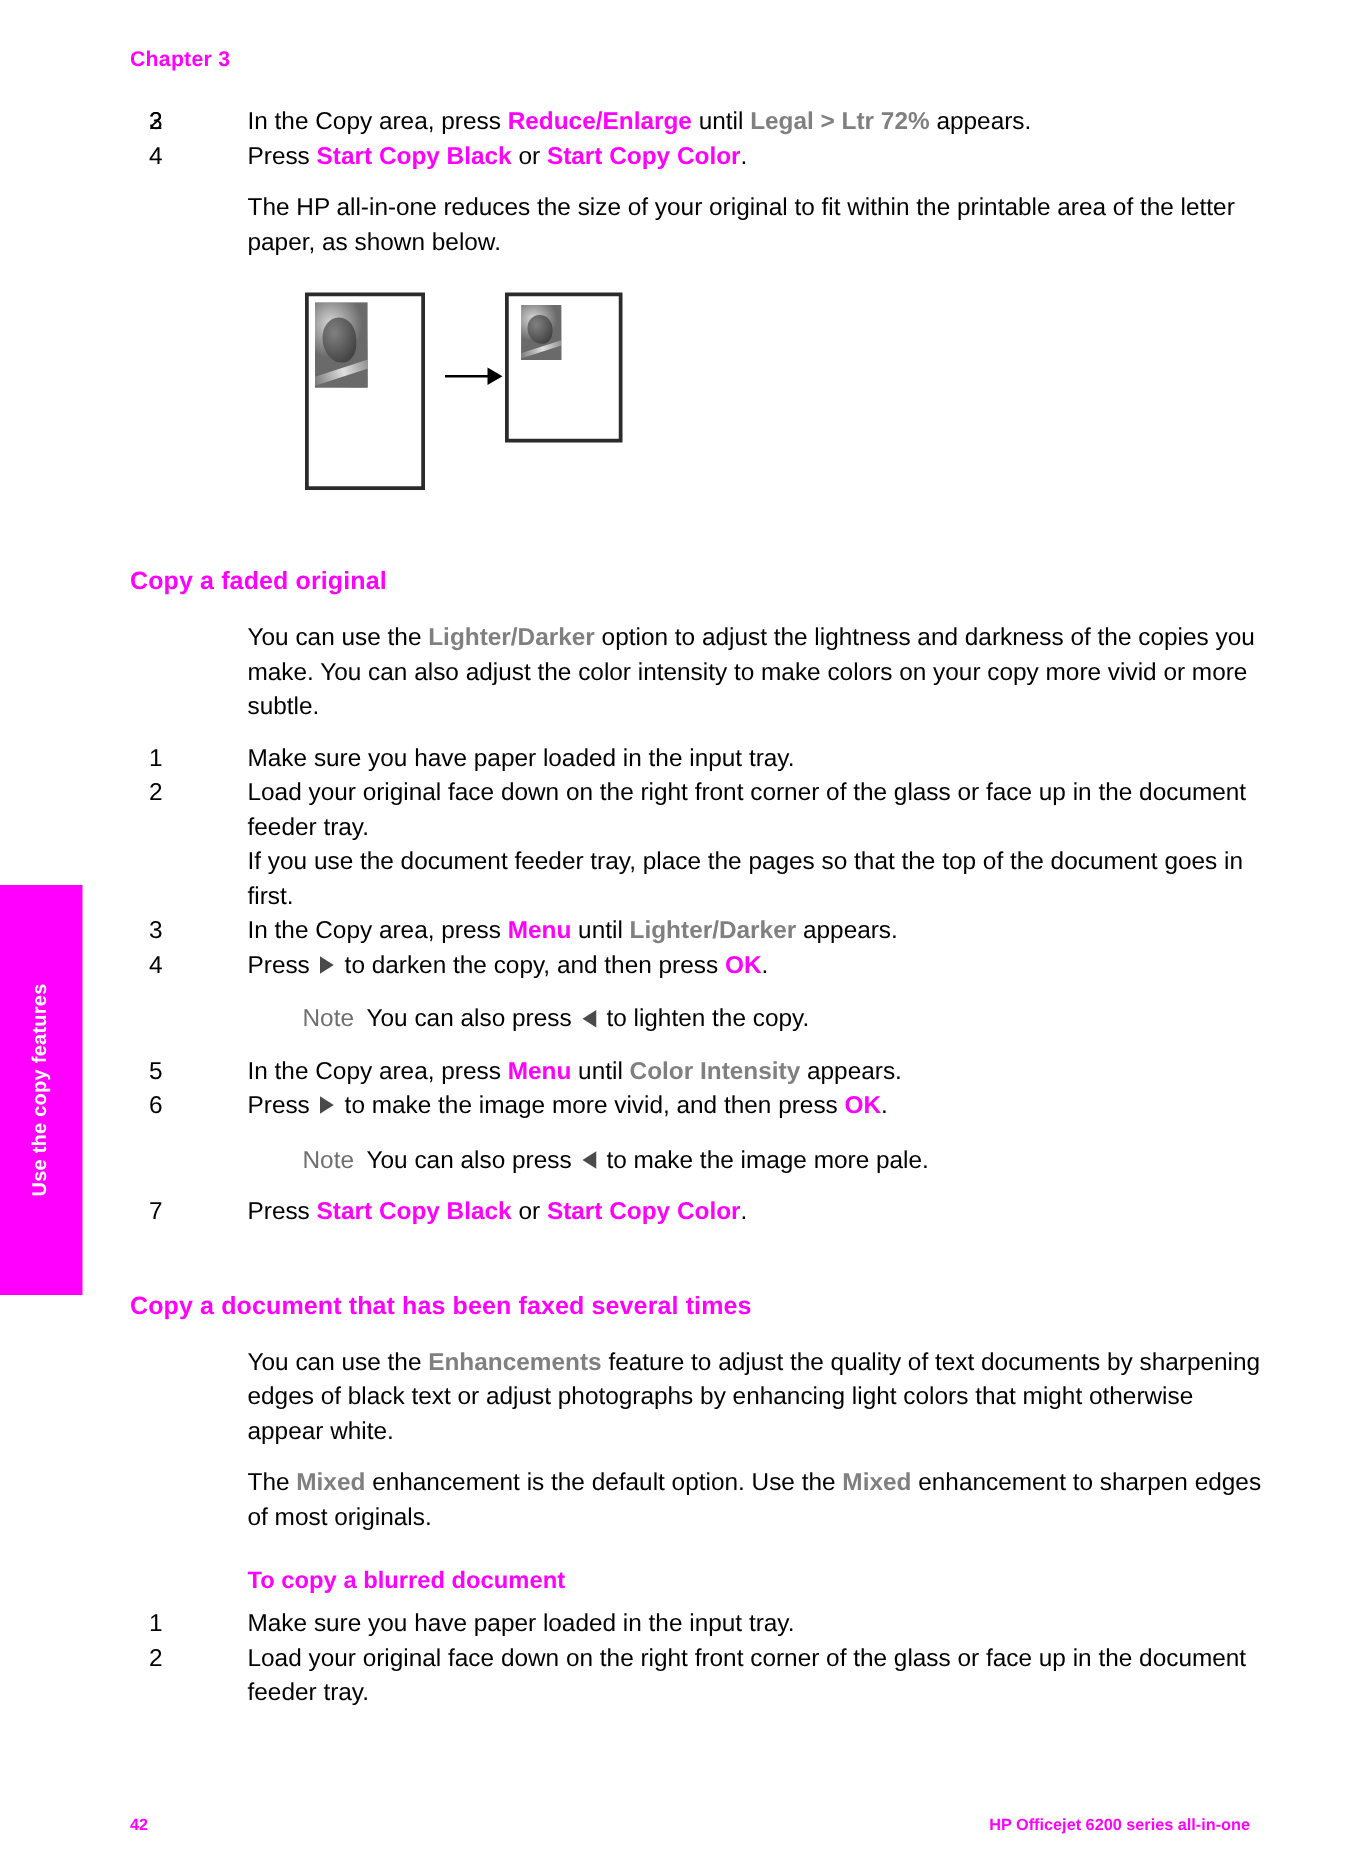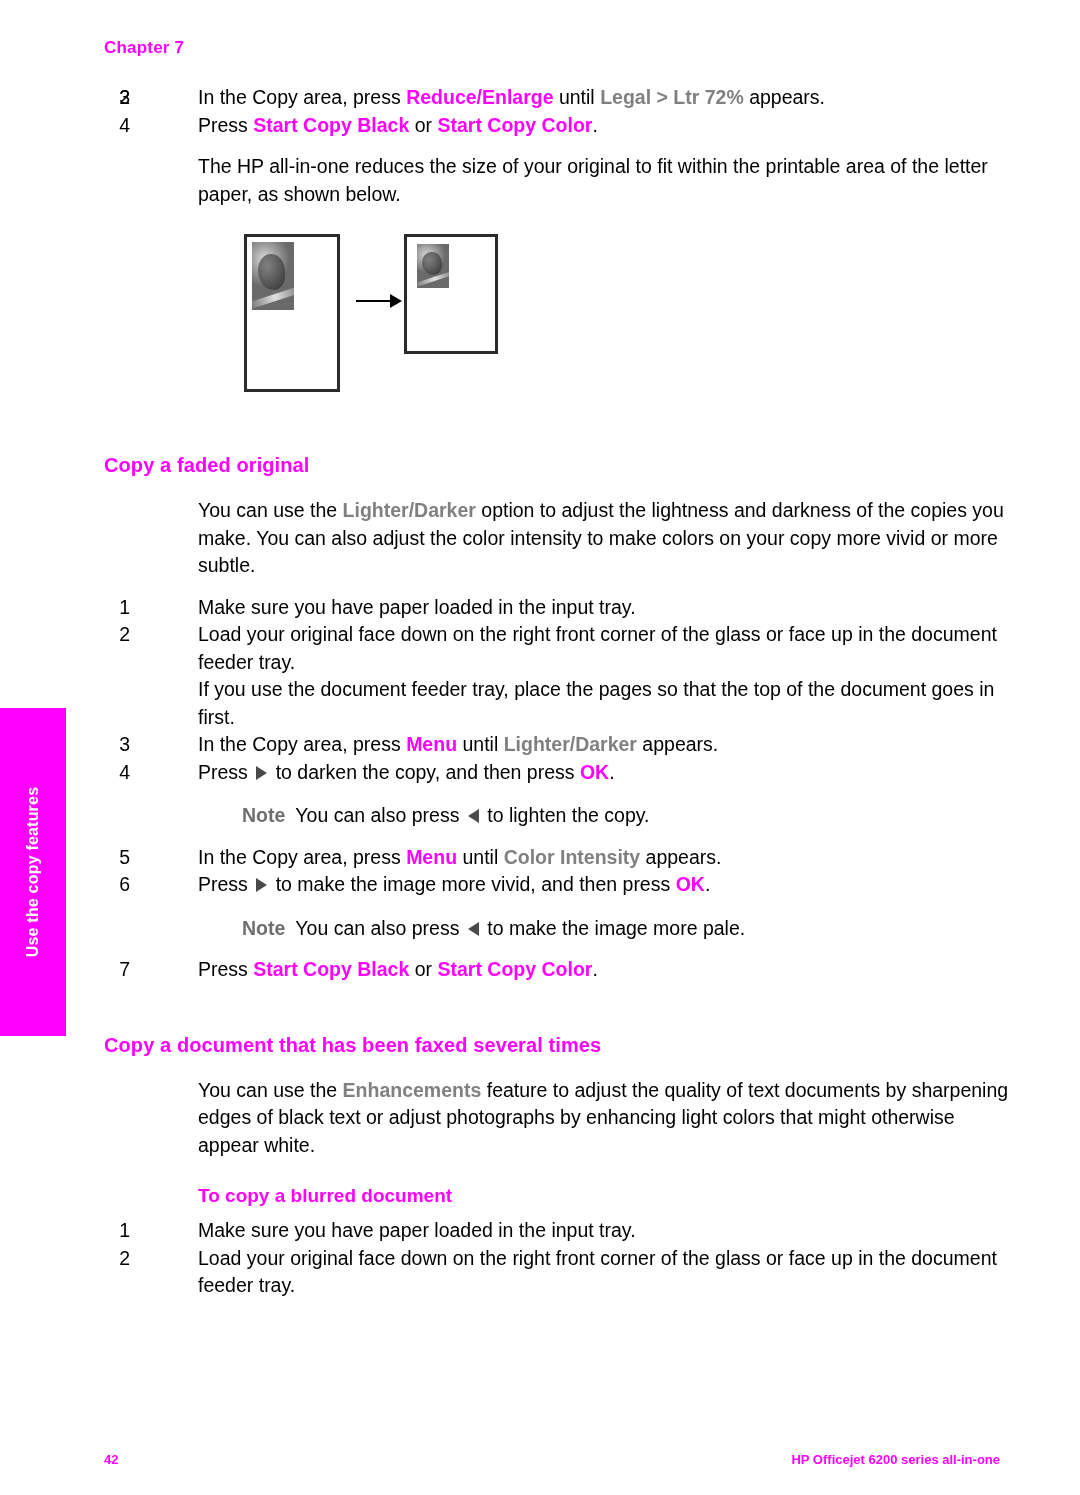--- a/index.html
+++ b/index.html
@@ -89,21 +89,21 @@
   .step-body { display: block; }
   .sub-line { display: block; }
 
   .note-line {
     font-size: 19.5px;
     line-height: 27.5px;
     padding-left: 138px;
     margin: 16px 0 14px 0;
   }
   .note-word {
-    font-weight: bold;
+    font-weight: normal;
     color: #6f6f6f;
     margin-right: 10px;
   }
 
   
   .btn {            
     color: #ff00ff;
     font-weight: bold;
   }
   .ui {             
@@ -230,21 +230,21 @@
     font-size: 13px;
     font-weight: bold;
     color: #ff00ff;
   }
 </style>
 </head>
 <body>
 
 <div class="page">
 
-  <div class="chapter-head">Chapter 7</div>
+  <div class="chapter-head">Chapter 3</div>
 
   <div class="side-tab">
     <span class="side-tab-label">Use the copy features</span>
   </div>
 
   <div class="content">
 
     <div class="step">
       <span class="step-num">2</span>
     </div>
@@ -367,20 +367,21 @@
 
     <div class="step">
       <span class="step-num">7</span>
       <span class="step-body"><span>Press </span><span class="btn">Start Copy Black</span><span> or </span><span class="btn">Start Copy Color</span><span>.</span></span>
     </div>
 
     <h1 class="sect" style="margin-top:50px;">Copy a document that has been faxed several times</h1>
 
     <p class="para"><span>You can use the </span><span class="ui">Enhancements</span><span> feature to adjust the quality of text documents by sharpening edges of black text or adjust photographs by enhancing light colors that might otherwise appear white.</span></p>
 
+    <p class="para" style="margin-top:14px;"><span>The </span><span class="ui">Mixed</span><span> enhancement is the default option. Use the </span><span class="ui">Mixed</span><span> enhancement to sharpen edges of most originals.</span></p>
 
     <h2 class="subsect">To copy a blurred document</h2>
 
     <div class="step">
       <span class="step-num">1</span>
       <span class="step-body">Make sure you have paper loaded in the input tray.</span>
     </div>
 
     <div class="step">
       <span class="step-num">2</span>

